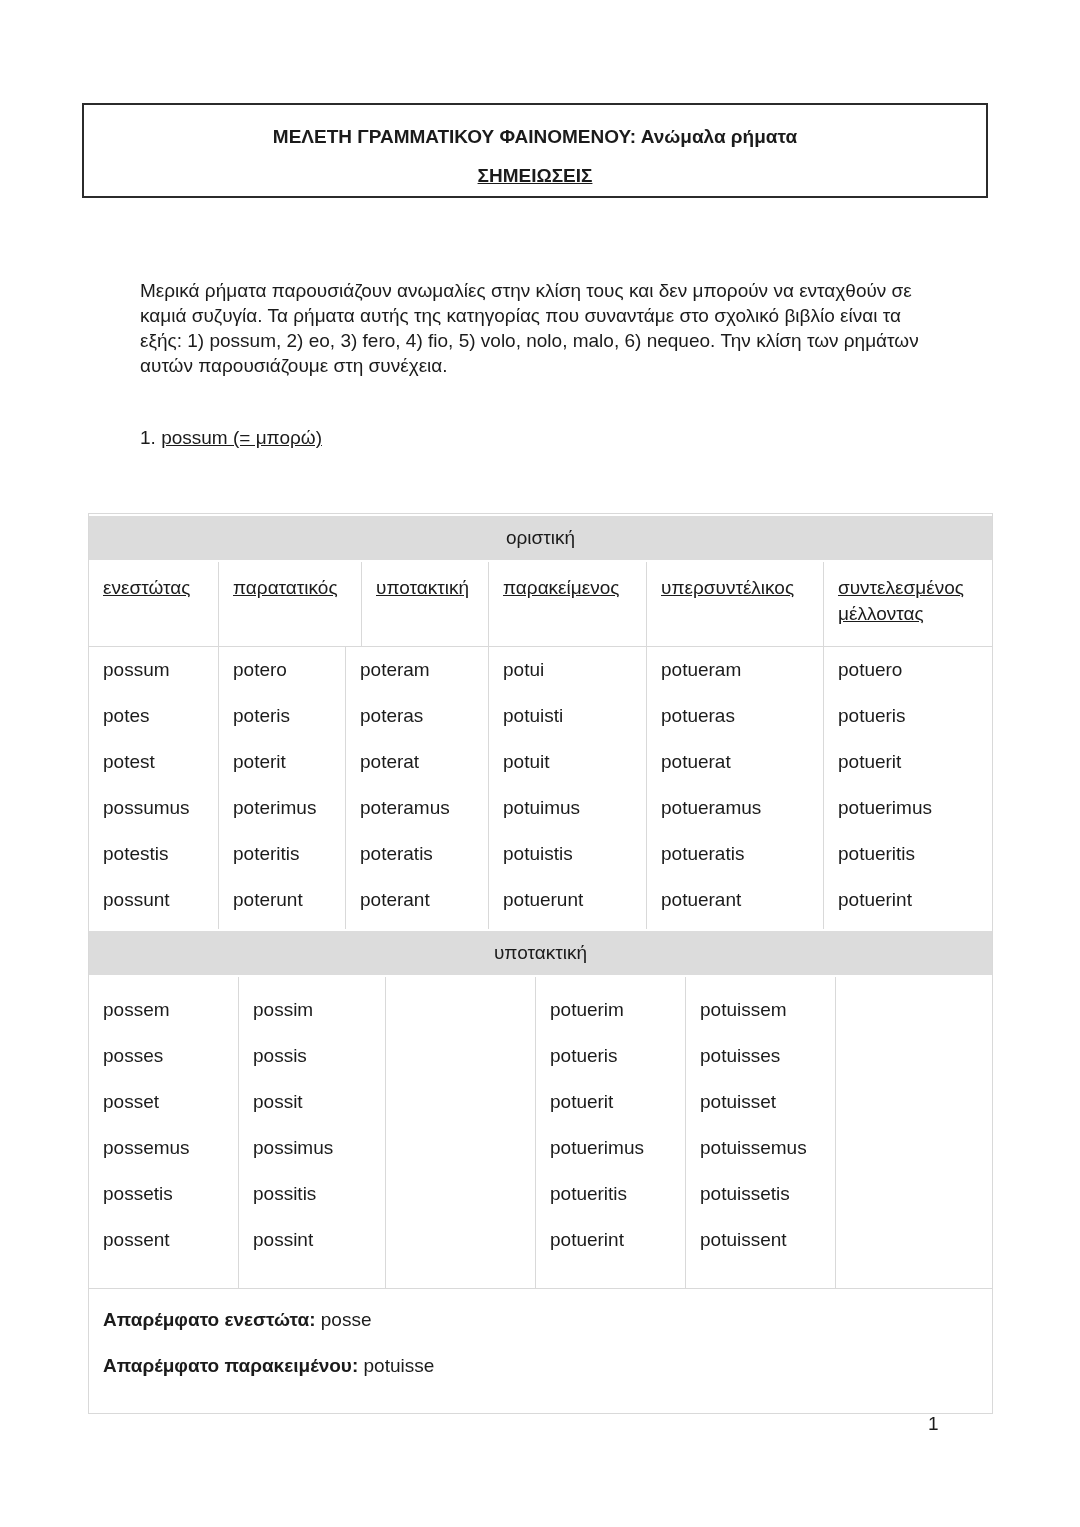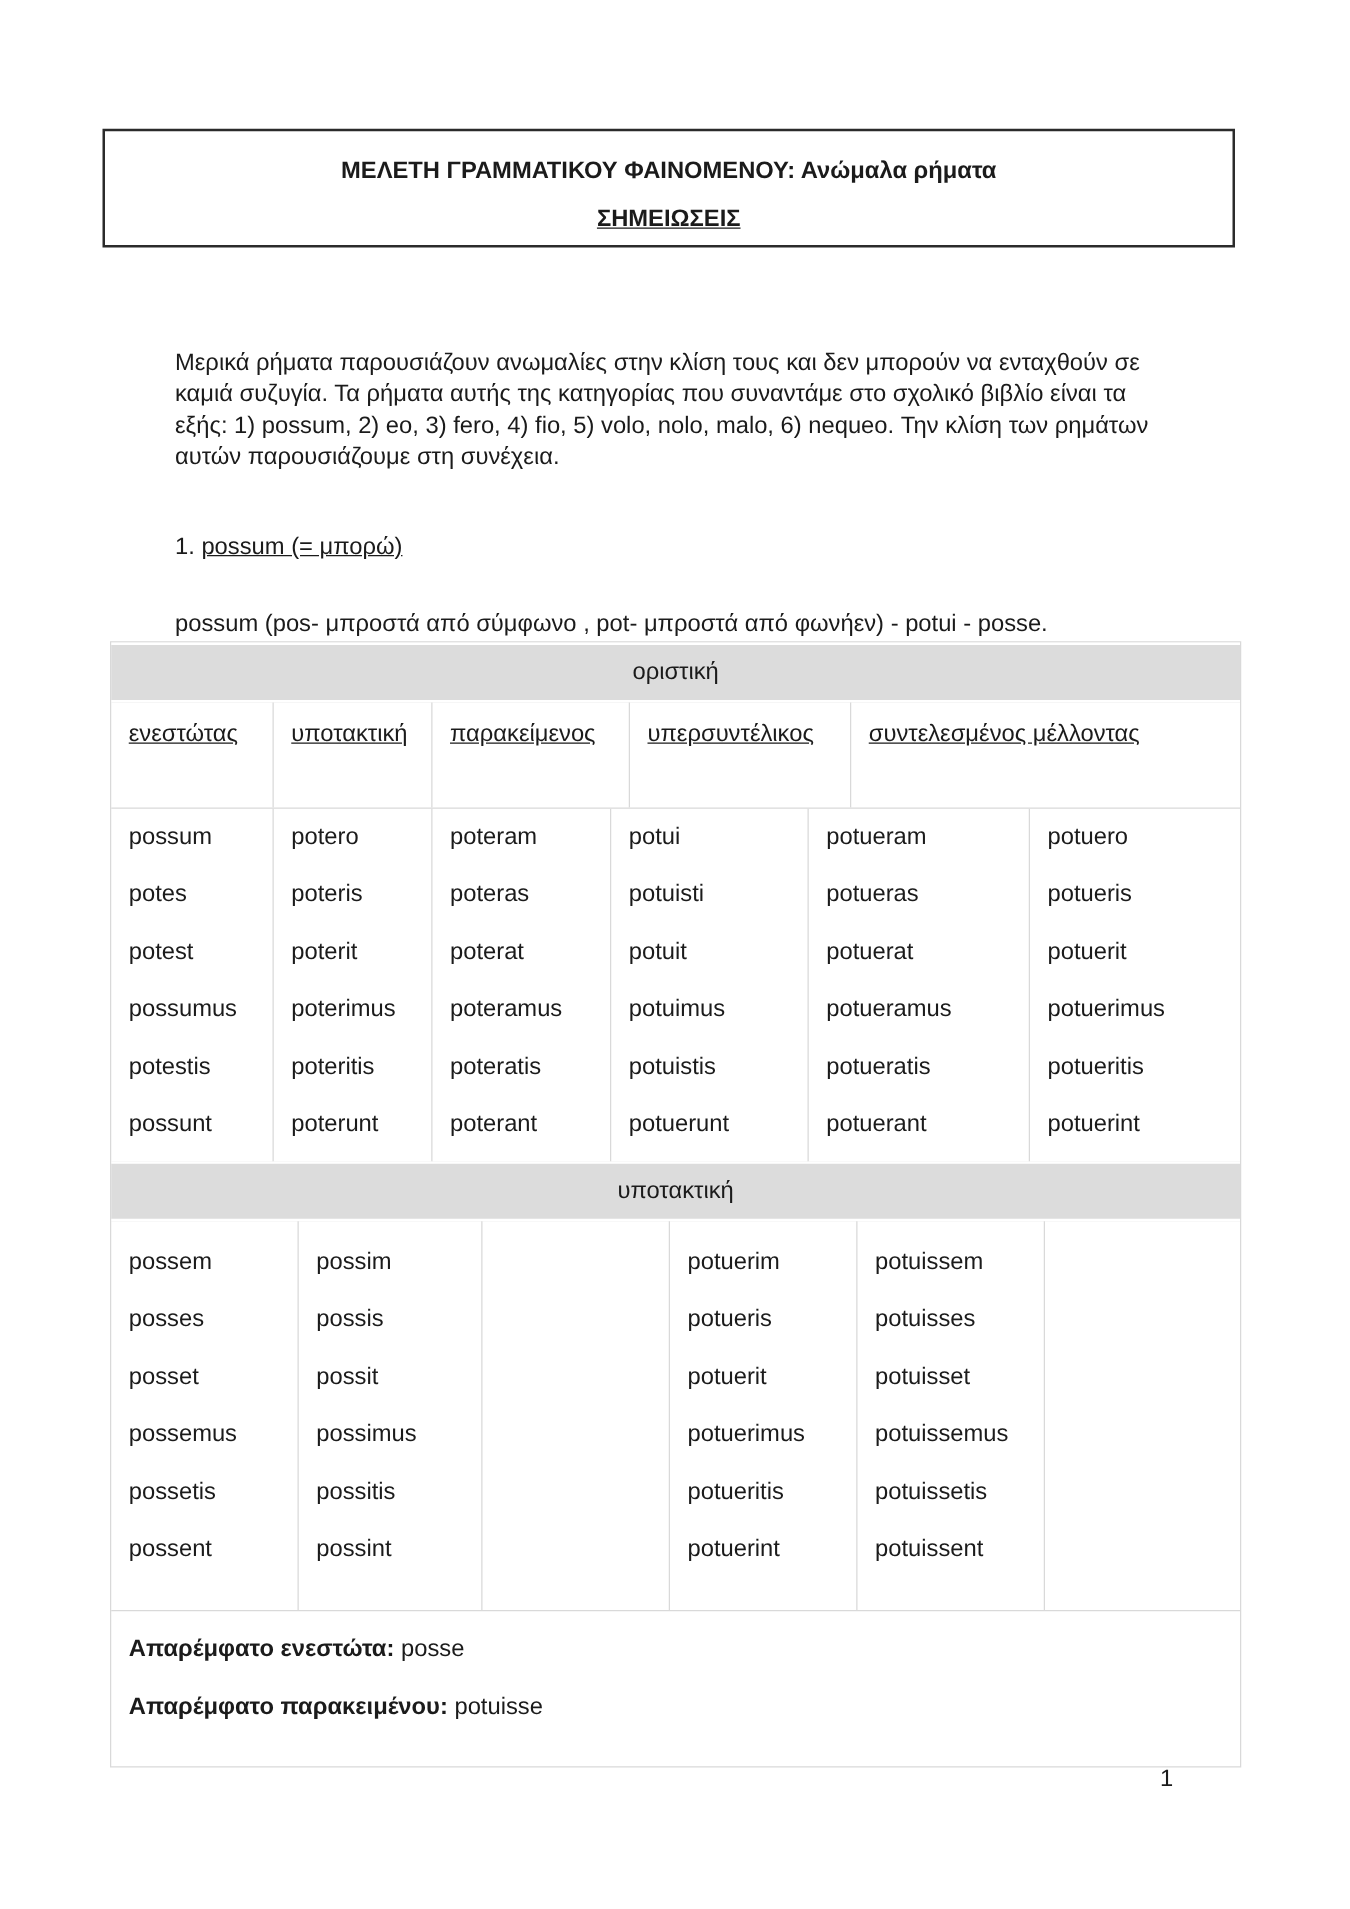--- a/index.html
+++ b/index.html
@@ -69,28 +69,28 @@
 
   <div class="title-box">
     <div class="title-main">ΜΕΛΕΤΗ ΓΡΑΜΜΑΤΙΚΟΥ ΦΑΙΝΟΜΕΝΟΥ: Ανώμαλα ρήματα</div>
     <div class="title-sub">ΣΗΜΕΙΩΣΕΙΣ</div>
   </div>
 
   <p class="intro">Μερικά ρήματα παρουσιάζουν ανωμαλίες στην κλίση τους και δεν μπορούν να ενταχθούν σε καμιά συζυγία. Τα ρήματα αυτής της κατηγορίας που συναντάμε στο σχολικό βιβλίο είναι τα εξής: 1) possum, 2) eo, 3) fero, 4) fio, 5) volo, nolo, malo, 6) nequeo. Την κλίση των ρημάτων αυτών παρουσιάζουμε στη συνέχεια.</p>
 
   <div class="sec-heading"><span>1. </span><span class="u">possum (= μπορώ)</span></div>
 
-  <p class="principal">possum (pos- μπροστά από σύμφωνο , pot- μπροστά από φωνήεν) - potui - posse.</p>
 
   <div class="gtable">
 
     <div class="band">οριστική</div>
 
     <div class="row head-row">
       <div class="cell c1">ενεστώτας</div>
+      <div class="cell c2">παρατατικός</div>
       <div class="cell c3">υποτακτική</div>
       <div class="cell c4">παρακείμενος</div>
       <div class="cell c5">υπερσυντέλικος</div>
       <div class="cell c6">συντελεσμένος μέλλοντας</div>
     </div>
 
     <div class="row body-row ind-body">
       <div class="cell c1">
         <div class="form">possum</div>
         <div class="form">potes</div>

